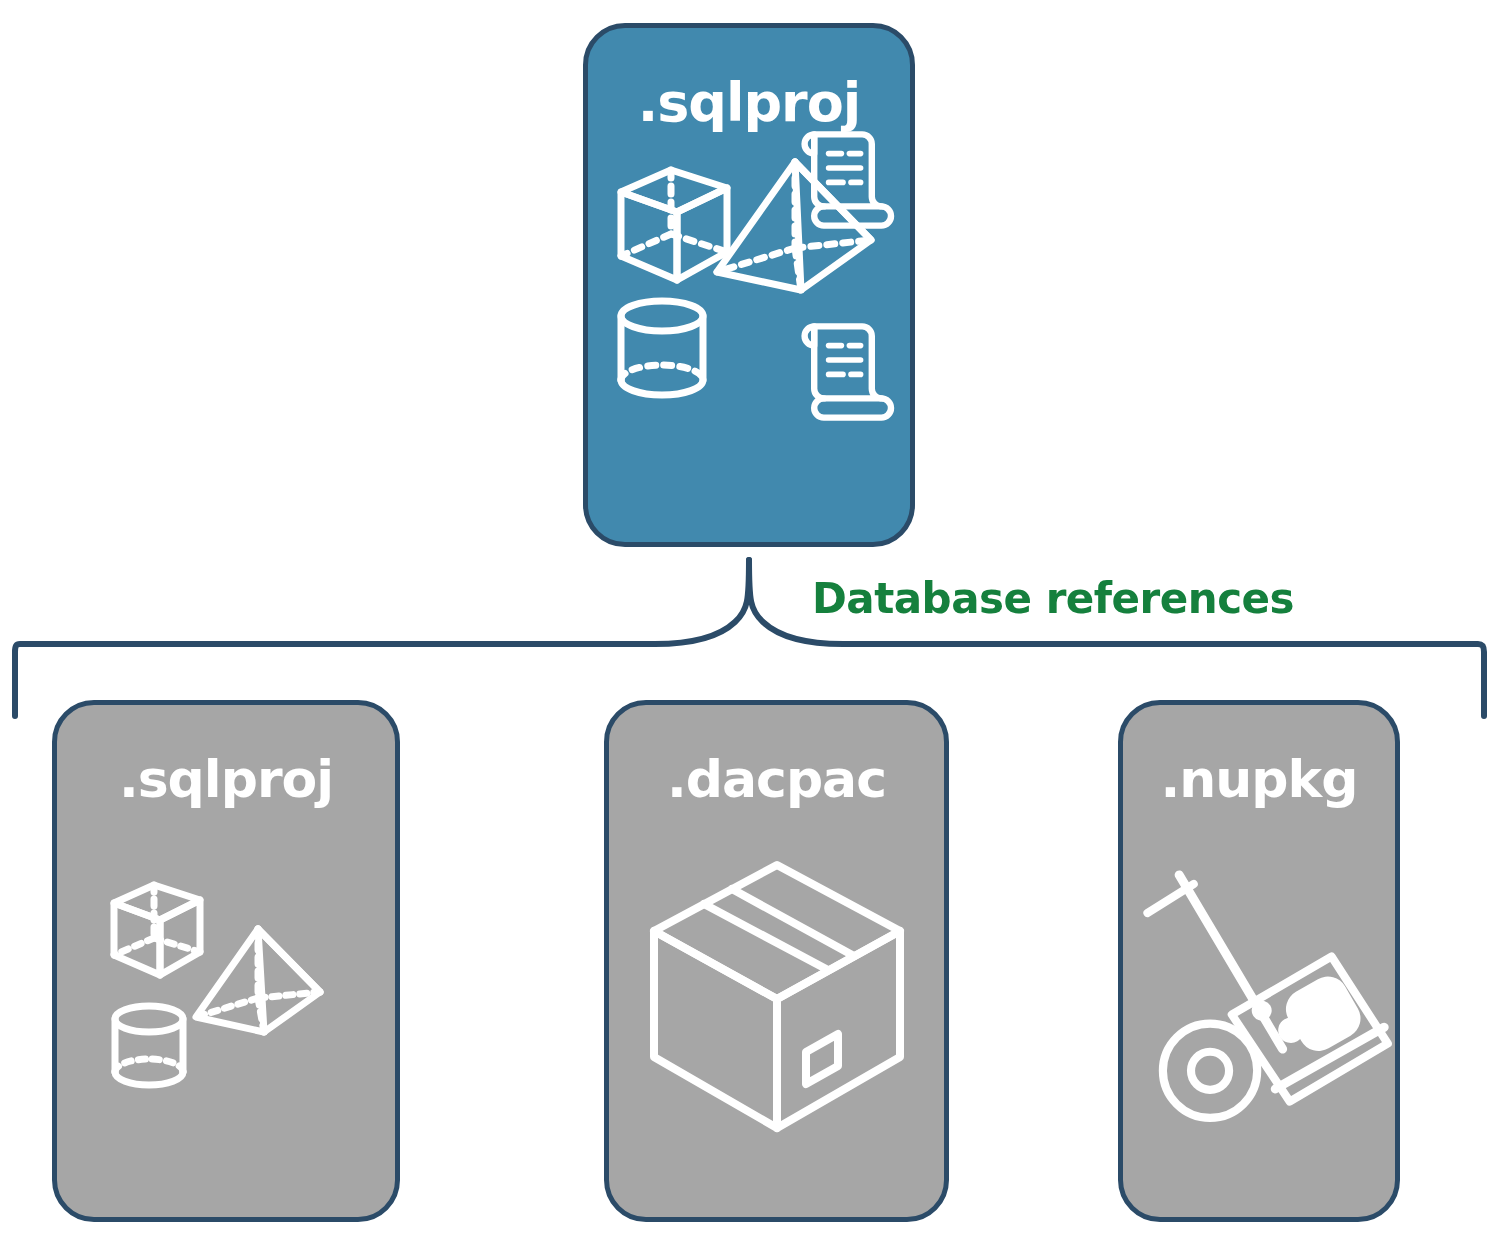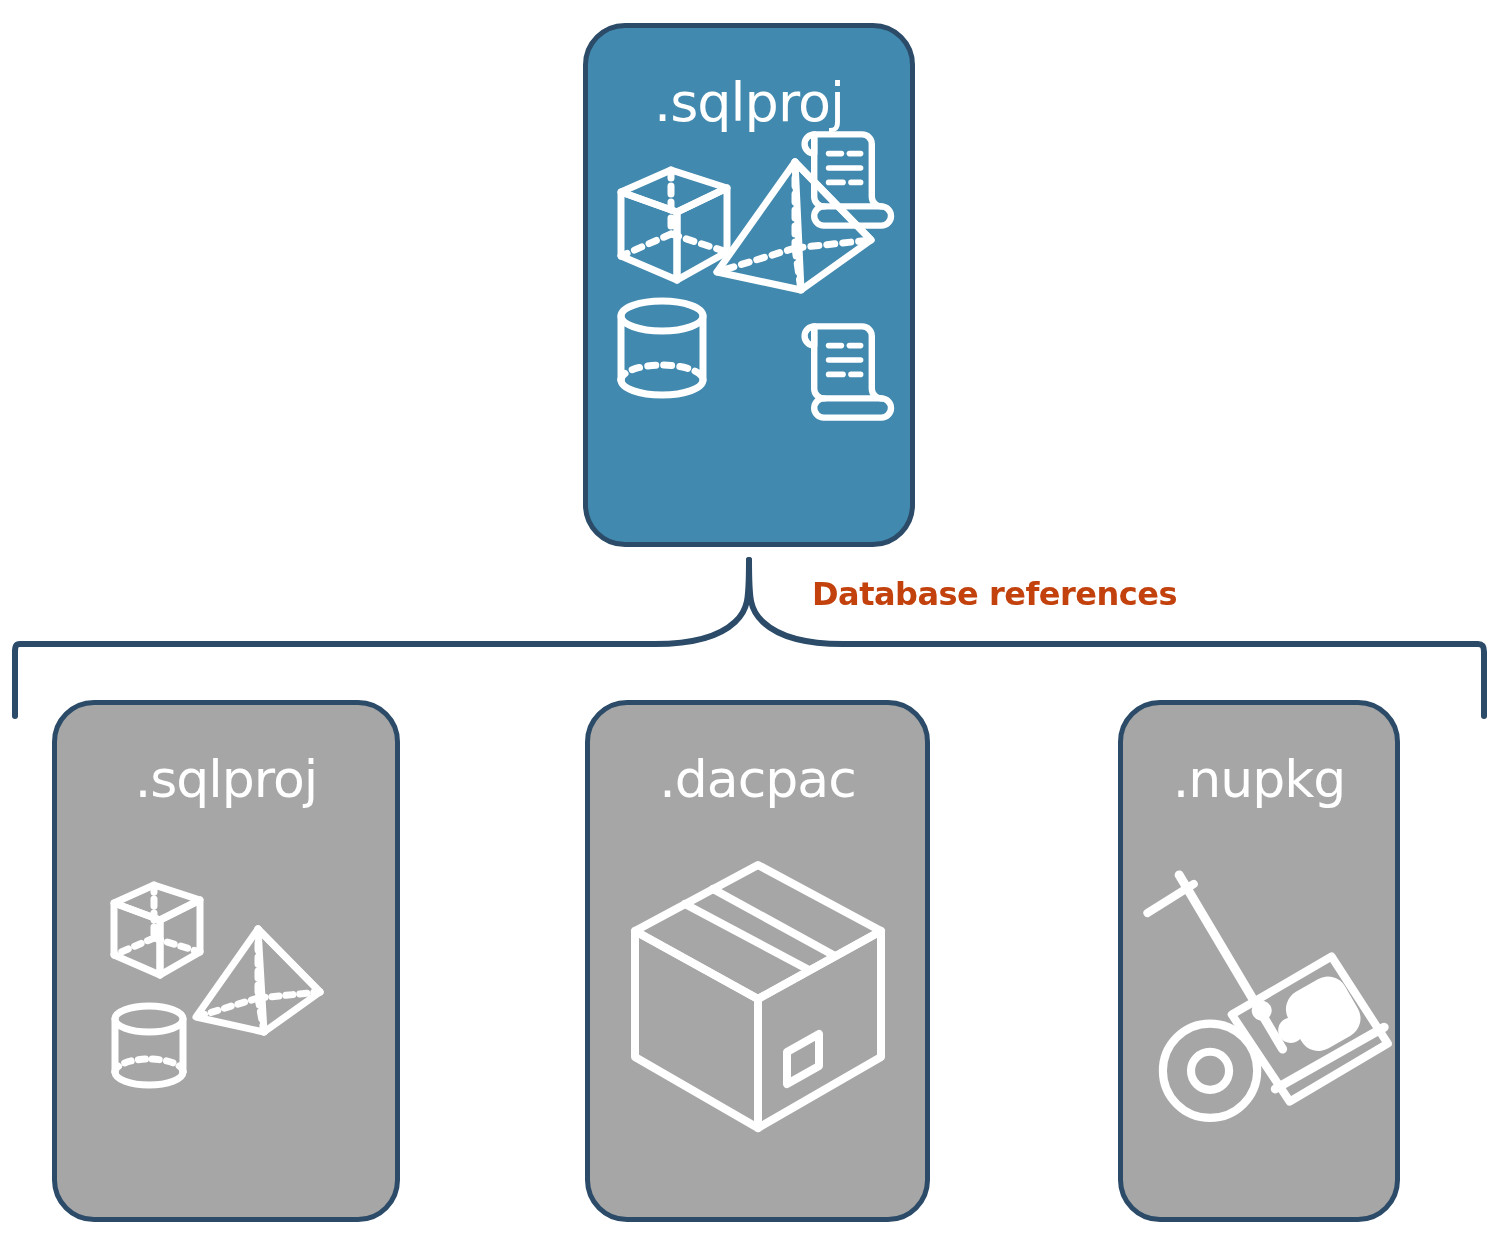--- a/index.html
+++ b/index.html
@@ -28,39 +28,39 @@
     display: flex;
     flex-direction: column;
     align-items: center;
   }
   .node-box.teal  { background: #4189AE; }
   .node-box.gray  { background: #A6A6A6; }
 
   .node-label {
     color: #ffffff;
     font-family: "DejaVu Sans", sans-serif;
-    font-weight: normal;
+    font-weight: bold;
     letter-spacing: -1px;
     white-space: nowrap;
     line-height: 1;
     user-select: none;
   }
 
   #box-root {
     left: 583px; top: 23px;
     width: 332px; height: 524px;
   }
   #box-root .node-label { font-size: 54px; margin-top: 48px; }
 
   #box-sqlproj {
     left: 52px; top: 700px;
     width: 348px; height: 522px;
   }
   #box-dacpac {
-    left: 585px; top: 700px;
+    left: 604px; top: 700px;
     width: 345px; height: 522px;
   }
   #box-nupkg {
     left: 1118px; top: 700px;
     width: 282px; height: 522px;
   }
   #box-sqlproj .node-label,
   #box-dacpac .node-label,
   #box-nupkg .node-label { font-size: 52px; margin-top: 48px; }
 
@@ -77,24 +77,24 @@
     position: absolute;
     left: 0; top: 0;
     width: 1500px; height: 1250px;
     pointer-events: none;
   }
 
   #brace-label {
     position: absolute;
     left: 812px;
     top: 578px;
-    color: #c2410c;
+    color: #15803d;
     font-family: "DejaVu Sans", sans-serif;
     font-weight: bold;
-    font-size: 32px;
+    font-size: 42px;
     letter-spacing: -0.5px;
     white-space: nowrap;
     line-height: 1;
   }
 </style>
 </head>
 <body>
 
 <div id="diagram-root">
 

